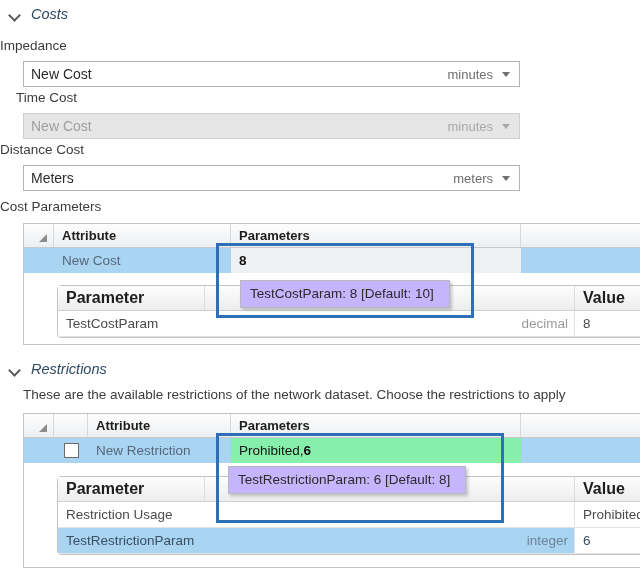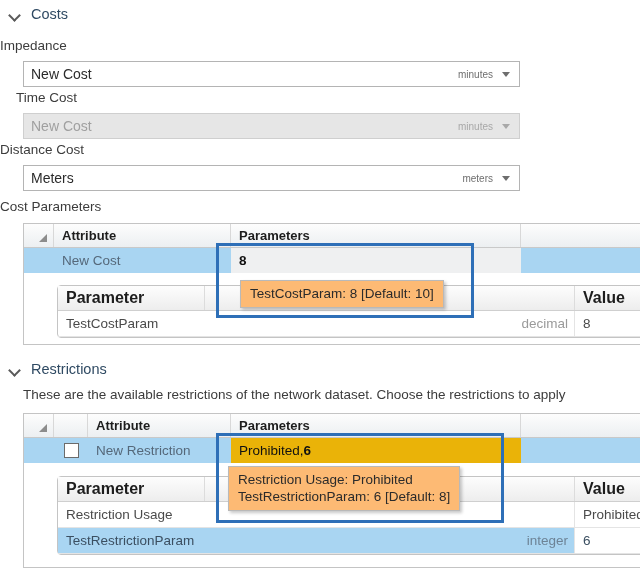--- a/index.html
+++ b/index.html
@@ -32,20 +32,21 @@
     position: absolute;
     left: 1px; top: 3px;
     width: 7px; height: 7px;
     border-left: 2px solid #5a5a5a;
     border-bottom: 2px solid #5a5a5a;
     transform: rotate(-45deg);
   }
   .section-title {
     font-size: 14.5px;
     color: #2f4a63;
+    font-style: italic;
   }
 
   .field-label {
     font-size: 13.5px;
     color: #3c3c3c;
   }
 
   
   .combo {
     position: absolute;
@@ -65,21 +66,21 @@
   .combo-value {
     flex: 1 1 auto;
     padding-left: 7px;
     font-size: 14px;
     color: #2b2b2b;
     white-space: nowrap;
     overflow: hidden;
   }
   .combo.disabled .combo-value { color: #a0a0a0; }
   .combo-unit {
-    font-size: 10px;
+    font-size: 13px;
     color: #6e6e6e;
     padding-right: 9px;
     white-space: nowrap;
   }
   .combo.disabled .combo-unit { color: #a8a8a8; }
   .caret {
     width: 0; height: 0;
     border-left: 4px solid transparent;
     border-right: 4px solid transparent;
     border-top: 5px solid #6e6e6e;
@@ -217,24 +218,24 @@
     position: absolute;
     box-sizing: border-box;
     border: 3px solid #2e6fb7;
     pointer-events: none;
   }
 
   
   .tooltip {
     position: absolute;
     box-sizing: border-box;
-    background: #fdba74;
+    background: #c4b5fd;
     border: 1px solid #b9b9b9;
     box-shadow: 2px 2px 3px rgba(0,0,0,0.22);
-    padding: 4px 9px 5px 9px;
+    padding: 4px 15px 5px 9px;
     font-size: 13.5px;
     color: #2b2b2b;
     white-space: nowrap;
     line-height: 17px;
   }
 
   .para-text {
     font-size: 13.5px;
     color: #3c3c3c;
   }
@@ -320,21 +321,21 @@
     <div class="cell" style="width:34px; padding-left:0;"></div>
     <div class="cell" style="width:143px;">Attribute</div>
     <div class="cell" style="width:290px;">Parameters</div>
   </div>
   <div class="row sel-blue">
     <div class="sel-col"></div>
     <div class="chk-col">
       <span class="checkbox"></span>
     </div>
     <div class="cell attr-text" style="width:143px;">New Restriction</div>
-    <div class="cell" style="width:290px; background:#eab308; color:#111;">
+    <div class="cell" style="width:290px; background:#86efac; color:#111;">
       <span>Prohibited, </span>
         <span class="bold">6</span>
     </div>
   </div>
 </div>
 
 <div class="inner-panel" style="left:57px; top:476px; width:600px; height:79px;">
   <div class="inner-head">
     <div class="cell" style="width:147px;">Parameter</div>
     <div class="cell" style="width:370px;"></div>
@@ -348,15 +349,14 @@
   <div class="inner-row highlight">
     <div class="cell" style="width:147px; border-right:none;">TestRestrictionParam</div>
     <div class="cell type" style="width:370px; color:#6d8396;">integer</div>
     <div class="cell val-cell" style="width:80px; border-right:none; background:#ffffff;">6</div>
   </div>
 </div>
 
 <div class="emph" style="left:216px; top:433px; width:288px; height:90px;"></div>
 
 <div class="tooltip" style="left:228px; top:466px;">
-  <div>Restriction Usage: Prohibited</div>
   <div>TestRestrictionParam: 6 [Default: 8]</div>
 </div>
 
 </body></html>

